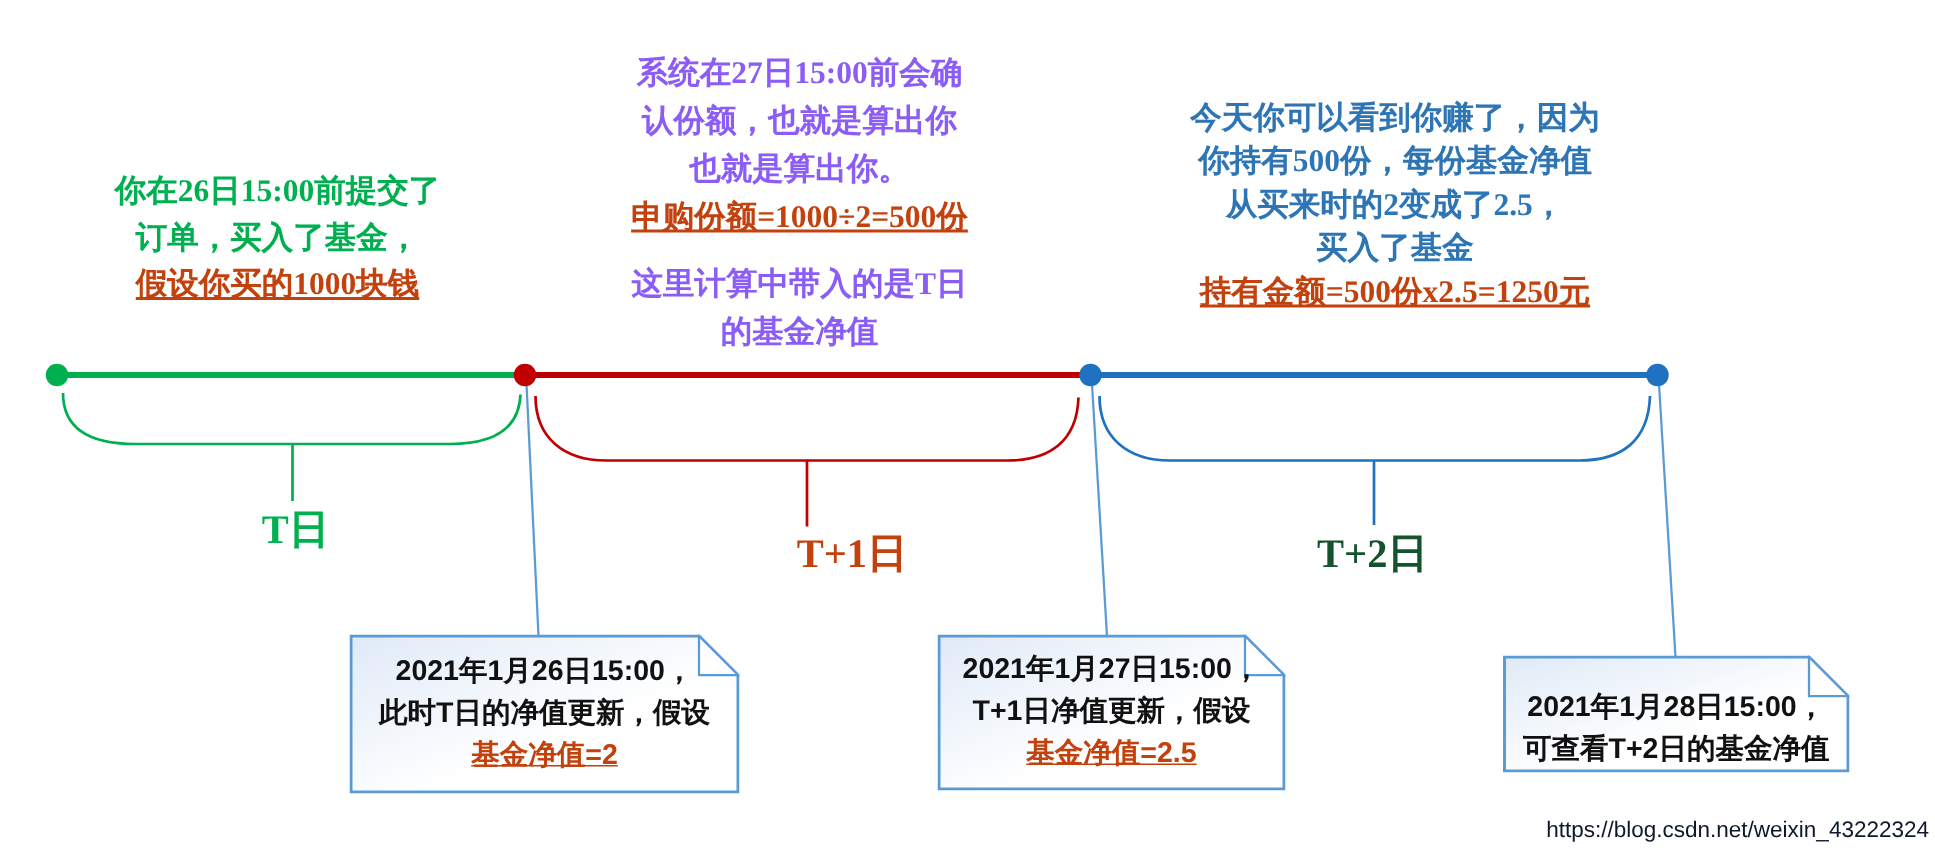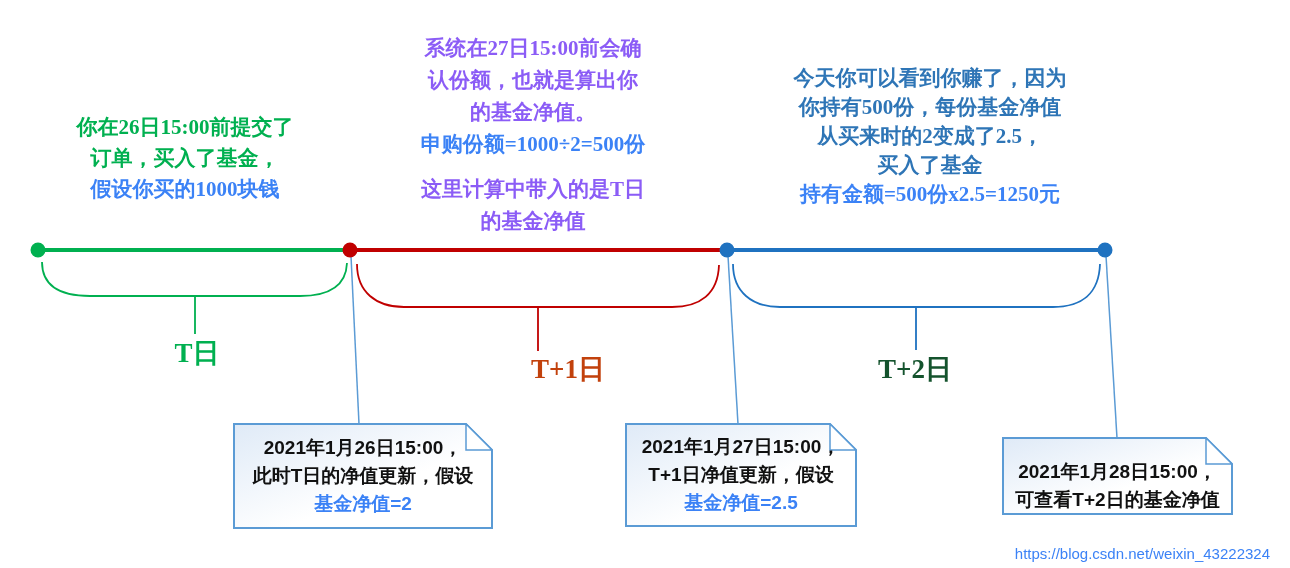--- a/index.html
+++ b/index.html
@@ -18,21 +18,21 @@
     font-weight:bold;
     font-size:21px;
   }
   .ann .ln{white-space:nowrap;}
   .ann-green{left:35px;top:112px;width:300px;line-height:31px;}
   .ann-red{left:383px;top:32px;width:300px;line-height:32px;}
   .ann-blue{left:765px;top:64px;width:330px;line-height:29px;}
   .c-green{color:#00B050;}
   .c-red{color:#8b5cf6;}
   .c-blue{color:#2E75B6;}
-  .c-orange{color:#3b82f6;}
+  .c-orange{color:#c2410c;text-decoration:underline;}
   .gap-above{margin-top:13px;}
   
   .tl-svg{position:absolute;left:0;top:0;z-index:1;}
   
   .seg-label{
     position:absolute;
     font-family:"Liberation Serif","DejaVu Serif",serif;
     font-weight:bold;
     font-size:27px;
     text-align:center;
@@ -50,42 +50,42 @@
     display:flex;flex-direction:column;justify-content:center;align-items:center;
     font-weight:bold;font-size:19px;line-height:28px;
     color:#111111;text-align:center;white-space:nowrap;
   }
   .note1{left:233px;top:423px;width:260px;height:106px;}
   .note2{left:625px;top:423px;width:232px;height:104px;}
   .note3{left:1002px;top:437px;width:231px;height:98px;}
   
   .watermark{
     position:absolute;
-    right:20px;bottom:6px;
+    right:4px;bottom:6px;
     font-size:15px;
-    color:#3b82f6;
+    color:#0f172a;
     font-family:"Liberation Sans","DejaVu Sans",sans-serif;
     z-index:0;
   }
 </style>
 </head>
 <body>
 
 <div class="canvas">
 
   <div class="ann ann-green">
     <div class="ln c-green">你在26日15:00前提交了</div>
     <div class="ln c-green">订单，买入了基金，</div>
     <div class="ln c-orange">假设你买的1000块钱</div>
   </div>
 
   <div class="ann ann-red">
     <div class="ln c-red">系统在27日15:00前会确</div>
     <div class="ln c-red">认份额，也就是算出你</div>
-    <div class="ln c-red">的基金净值。</div>
+    <div class="ln c-red">也就是算出你。</div>
     <div class="ln c-orange">申购份额=1000÷2=500份</div>
     <div class="ln c-red gap-above">这里计算中带入的是T日</div>
     <div class="ln c-red">的基金净值</div>
   </div>
 
   <div class="ann ann-blue">
     <div class="ln c-blue">今天你可以看到你赚了，因为</div>
     <div class="ln c-blue">你持有500份，每份基金净值</div>
     <div class="ln c-blue">从买来时的2变成了2.5，</div>
     <div class="ln c-blue">买入了基金</div>

